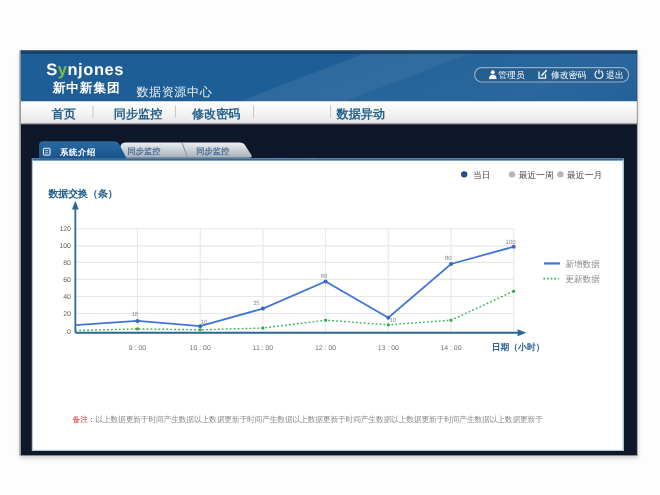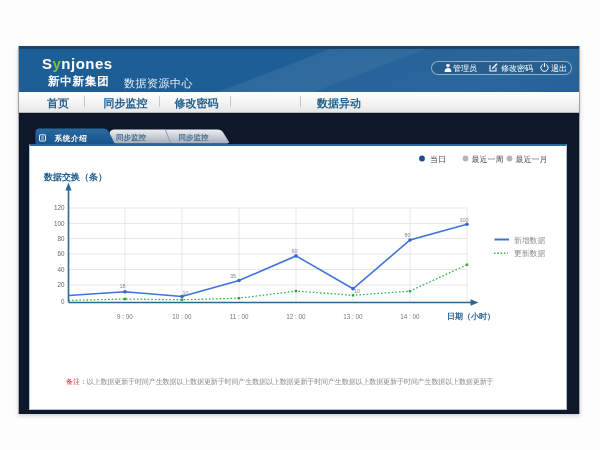--- a/index.html
+++ b/index.html
@@ -58,21 +58,21 @@
           <path d="M2.8 1.6 A 3.6 3.6 0 1 0 6.2 1.6" fill="none" stroke="#fff" stroke-width="1"></path>
           <path d="M4.5 0 L4.5 4" stroke="#fff" stroke-width="1.1"></path>
         </svg>
       </div>
     </div>
     <div class="nav">
       <b style="left:39px;">首页</b>
       <b style="left:106.5px;">同步监控</b>
       <b style="left:177.5px;">修改密码</b>
       <b style="left:247px;margin-top:46px;">对接管理</b>
-      <b style="left:320px;">数据异动</b>
+      <b style="left:309px;">数据异动</b>
       <i style="left:65px;"></i>
       <i style="left:140px;"></i>
       <i style="left:211px;"></i>
       <i style="left:281px;"></i>
     </div>
     <div class="panel"></div>
     <div class="note"><b>备注：</b>以上数据更新于时间产生数据以上数据更新于时间产生数据以上数据更新于时间产生数据以上数据更新于时间产生数据以上数据更新于</div>
   </div>
 
   <svg style="position:absolute;left:0;top:0;" width="600" height="450" viewBox="0 0 600 450">

